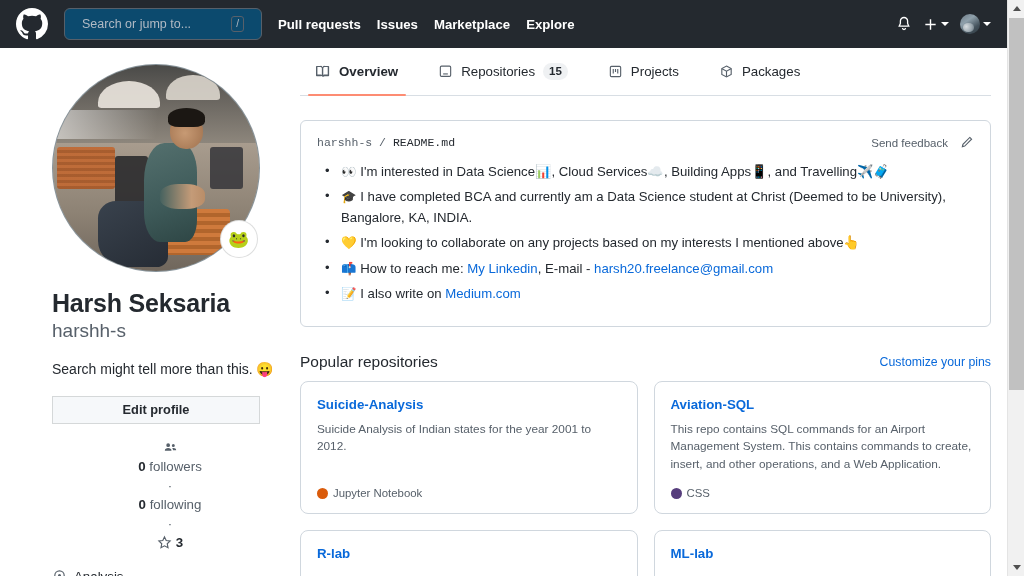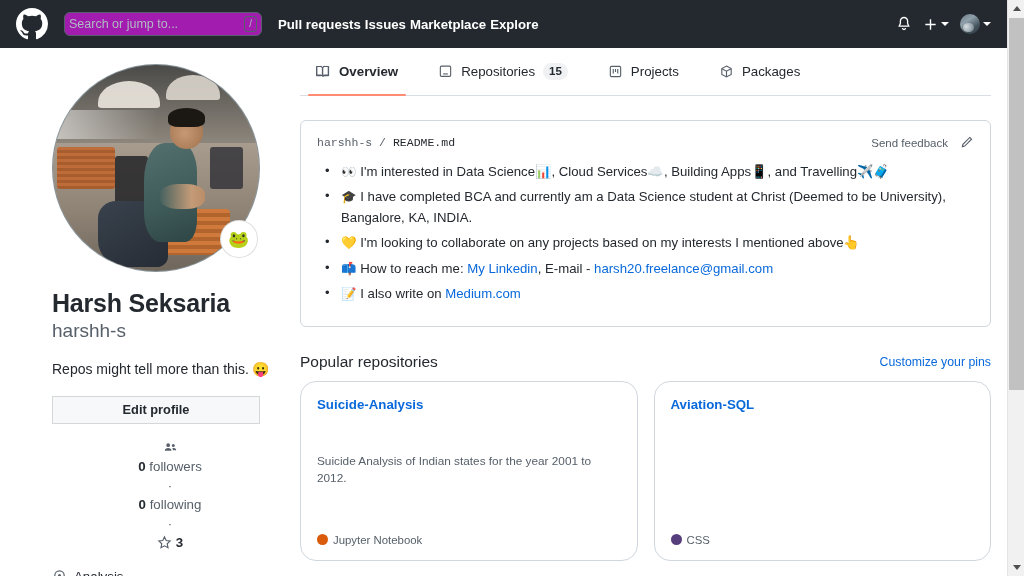--- a/index.html
+++ b/index.html
@@ -13,30 +13,30 @@
   .viewport { position: relative; width: 1024px; height: 576px; overflow: hidden; }
   .page { position: absolute; left: 0; top: 0; width: 1007px; height: 576px; background: #fff; overflow: hidden; }
 
   
   .gh-header {
     height: 48px; background: #24292f; display: flex; align-items: center;
     padding: 0 16px; gap: 16px;
   }
   .gh-logo { width: 32px; height: 32px; color: #fff; flex: none; }
   .search-box {
-    width: 198px; height: 24px; border: 1px solid #57606a; border-radius: 6px;
-    background: #a21caf; display: flex; align-items: center; padding: 0 4px;
+    width: 198px; height: 32px; border: 1px solid #57606a; border-radius: 6px;
+    background: #0c4a6e; display: flex; align-items: center; padding: 0 17px;
     color: #b1bac4; font-size: 12.5px; cursor: text;
   }
   .search-box .ph { flex: 1; }
   .slash {
     border: 1px solid #57606a; border-radius: 3px; font-size: 10px;
     line-height: 11px; padding: 1px 4px 2px; color: #b1bac4;
   }
-  .hnav { display: flex; align-items: flex-start; gap: 4px; }
+  .hnav { display: flex; align-items: flex-start; gap: 16px; }
   .hnav a {
     color: #fff; font-size: 13.2px; font-weight: 600; text-decoration: none; white-space: nowrap;
   }
   .hspacer { flex: 1; }
   .hright { display: flex; align-items: center; gap: 11px; color: #fff; }
   .icon-btn { display: flex; align-items: center; color: #fff; cursor: pointer; }
   .caret {
     width: 0; height: 0; border-left: 4px solid transparent; border-right: 4px solid transparent;
     border-top: 4px solid #fff; margin-left: 3px;
   }
@@ -163,22 +163,22 @@
   .readme-body a { color: #0969da; text-decoration: none; }
   .em { font-size: 12.5px; }
 
   .pop-head { display: flex; align-items: center; margin-top: 26px; }
   .pop-title { font-size: 15.5px; font-weight: 400; color: #24292f; }
   .pop-link { margin-left: auto; font-size: 12.3px; color: #0969da; text-decoration: none; cursor: pointer; }
   .repo-grid {
     display: grid; grid-template-columns: 1fr 1fr; gap: 16px; margin-top: 10px;
   }
   .repo-card {
-    border: 1px solid #d0d7de; border-radius: 16px; padding: 15px 16px 14px;
-    display: flex; flex-direction: column; min-height: 104px; background: #fff; gap: 32px;
+    border: 1px solid #d0d7de; border-radius: 8px; padding: 15px 16px 14px;
+    display: flex; flex-direction: column; min-height: 104px; background: #fff;
   }
   .repo-name {
     font-size: 13.3px; font-weight: 600; color: #0969da; text-decoration: none; cursor: pointer;
   }
   .repo-desc { font-size: 11.8px; color: #57606a; line-height: 1.48; margin-top: 9px; }
   .repo-foot { margin-top: auto; padding-top: 14px; display: flex; align-items: center; gap: 5px; }
   .lang-dot { width: 11px; height: 11px; border-radius: 50%; flex: none; }
   .lang-name { font-size: 11.4px; color: #57606a; }
 
   
@@ -269,21 +269,21 @@
           </div>
         </div>
         <div class="status-emoji">🐸</div>
       </div>
 
       <div class="vcard-names">
         <div class="full-name">Harsh Seksaria</div>
         <div class="user-login">harshh-s</div>
       </div>
 
-      <div class="bio">Repos might tell more than this. 😛</div>
+      <div class="bio">Search might tell more than this. 😛</div>
 
       <div class="btn-edit">Edit profile</div>
 
       <div class="follow-row">
         <span class="ico">
           <svg viewBox="0 0 16 16" width="15" height="15" fill="currentColor">
                 <path d="M5.5 3.5a2 2 0 1 1 0 4 2 2 0 0 1 0-4zm0 5c2 0 3.5 1 3.5 2.4v.6H2v-.6C2 9.5 3.5 8.5 5.5 8.5zM11 4.2a1.6 1.6 0 1 1 0 3.2 1.6 1.6 0 0 1 0-3.2zm.2 4.3c1.6 0 2.8.8 2.8 1.9v.6h-3.4v-.6c0-.7-.3-1.4-.9-1.8.5-.1 1-.1 1.5-.1z"></path>
               </svg>
         </span>
         <a><b>0</b> <span>followers</span></a>
@@ -398,20 +398,21 @@
           <a class="repo-name">Suicide-Analysis</a>
           <div class="repo-desc">Suicide Analysis of Indian states for the year 2001 to 2012.</div>
           <div class="repo-foot">
             <span class="lang-dot" style="background:#DA5B0B"></span>
             <span class="lang-name">Jupyter Notebook</span>
           </div>
         </div>
 
         <div class="repo-card">
           <a class="repo-name">Aviation-SQL</a>
+          <div class="repo-desc">This repo contains SQL commands for an Airport Management System. This contains commands to create, insert, and other operations, and a Web Application.</div>
           <div class="repo-foot">
             <span class="lang-dot" style="background:#563d7c"></span>
             <span class="lang-name">CSS</span>
           </div>
         </div>
 
         <div class="repo-card">
           <a class="repo-name">R-lab</a>
 
         </div>

